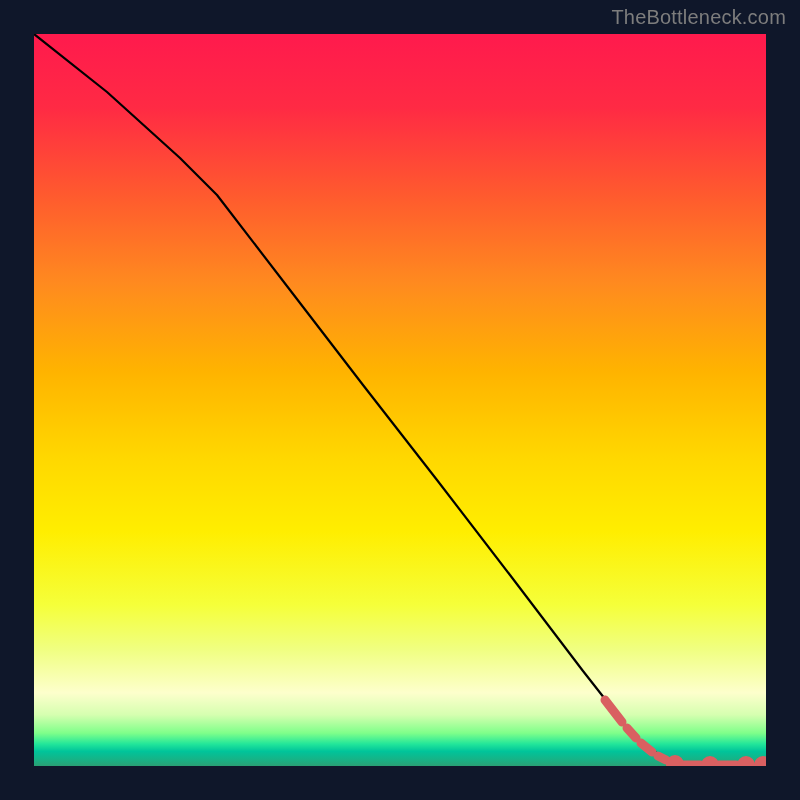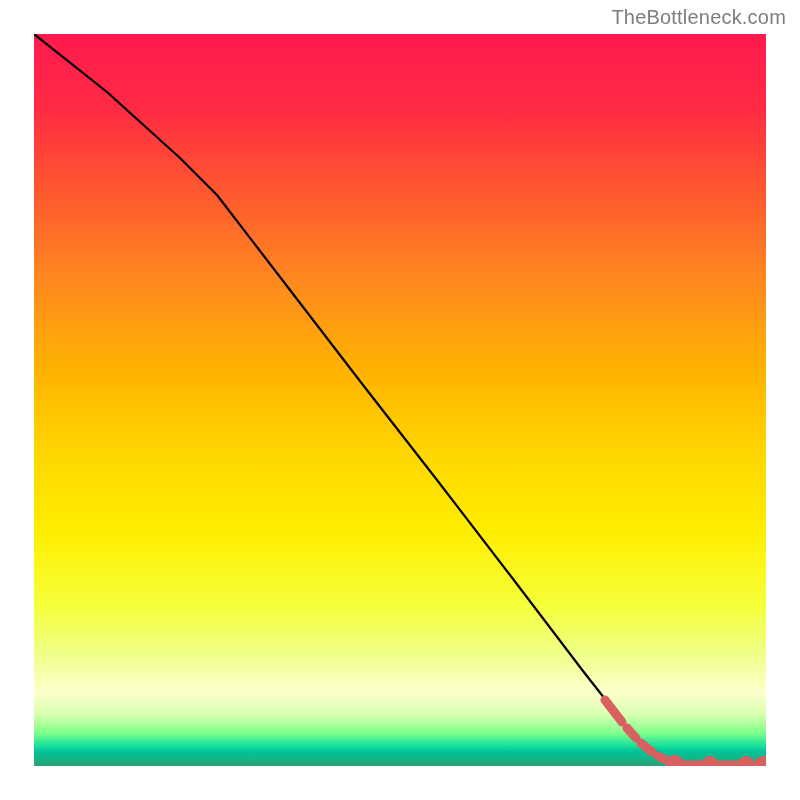--- a/index.html
+++ b/index.html
@@ -8,21 +8,21 @@
     width: 800px;
     height: 800px;
     background: #000;
     font-family: Arial, Helvetica, sans-serif;
     overflow: hidden;
   }
   .frame {
     position: relative;
     width: 800px;
     height: 800px;
-    background: #ffffff;
+    background: #0f172a;
   }
   .plot {
     position: absolute;
     left: 34px;
     top: 34px;
     width: 732px;
     height: 732px;
     
     background: linear-gradient(
       to bottom,

